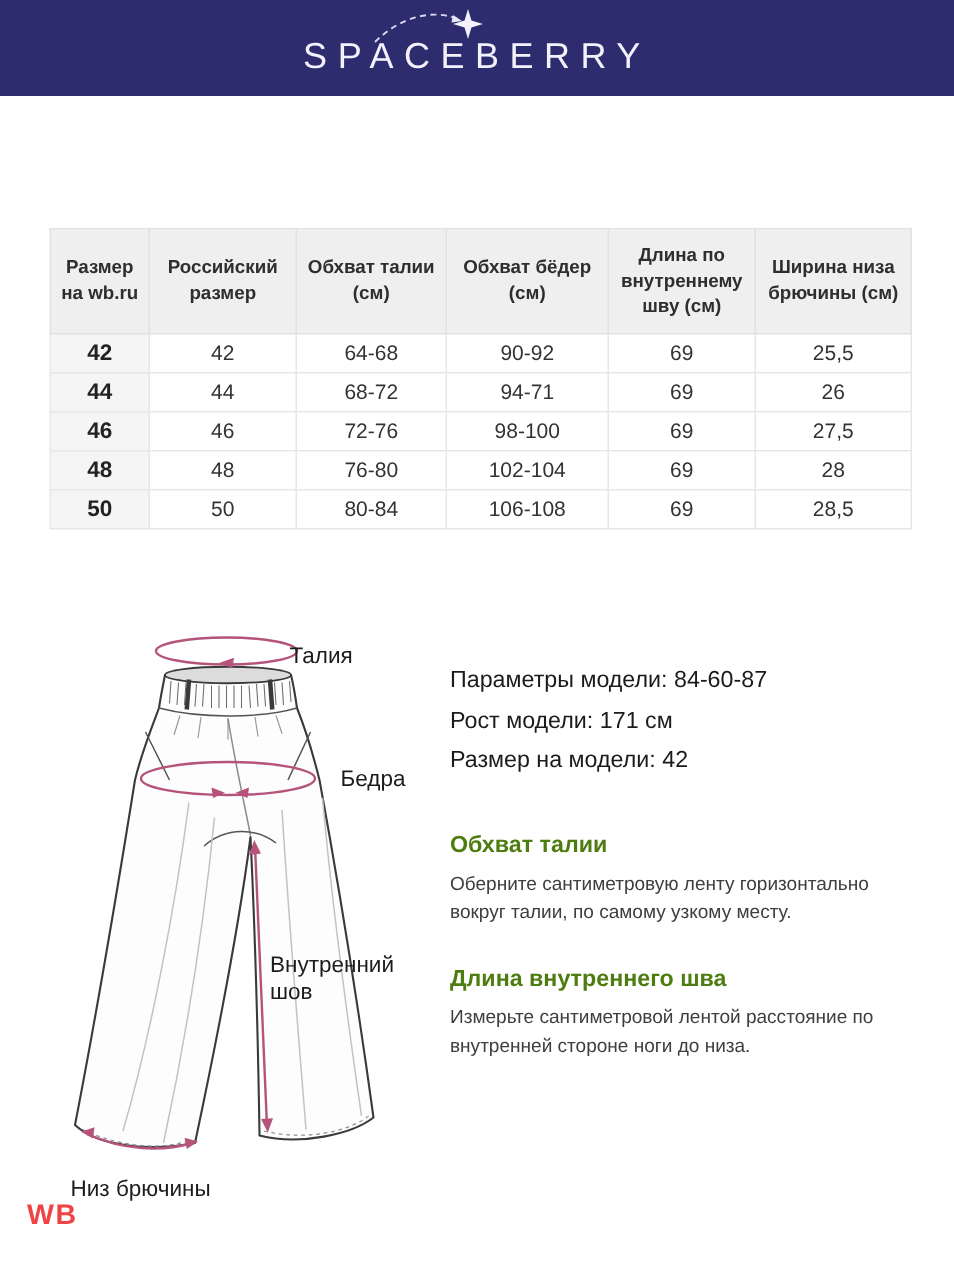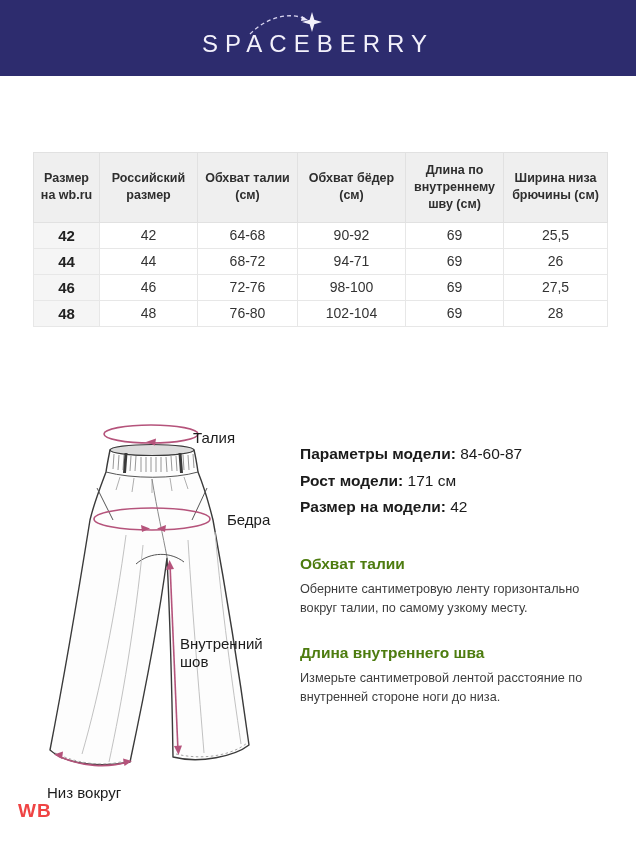--- a/index.html
+++ b/index.html
@@ -9,21 +9,21 @@
   *{box-sizing:border-box;}
   body{margin:0;background:#ffffff;}
   .page{
     position:relative;width:636px;height:848px;margin:0 auto;
     background:#ffffff;overflow:hidden;
     font-family:"Liberation Sans",sans-serif;color:#222;
   }
 
   
   .brand-band{
-    position:absolute;left:0;top:0;width:636px;height:76px;
+    position:absolute;left:0;top:0;width:636px;height:64px;
     background:var(--navy,#2d2c6e);
     display:flex;align-items:center;justify-content:center;
   }
   .logo-wrap{position:relative;padding-top:12px;}
   .logo-text{
     color:#f3f1fb;font-size:24px;letter-spacing:7px;font-weight:400;
   }
   .comet{position:absolute;left:44px;top:-12px;width:84px;height:36px;}
 
   
@@ -57,21 +57,21 @@
   .pink-fill{fill:var(--pink,#b5537b);stroke:none;}
   .dlabel{position:absolute;font-size:15px;color:#1c1c1c;line-height:18px;}
   .dlabel-waist{left:173px;top:9px;}
   .dlabel-hips{left:207px;top:91px;}
   .dlabel-inseam{left:160px;top:215px;width:88px;}
   .dlabel-hem{left:27px;top:364px;}
 
   
   .right-col{position:absolute;left:300px;top:441px;width:312px;}
   .model-line{font-size:15.5px;line-height:26.5px;color:#1b1b1b;}
-  .model-line .lbl{font-weight:700;}
+  .model-line .lbl{font-weight:400;}
   .sections{margin-top:34px;}
   .section{margin-bottom:26px;}
   .section h3{margin:0 0 7px 0;font-size:15.5px;font-weight:700;color:#4d7c0f;}
   .section p{margin:0;font-size:12.7px;line-height:19px;color:#3e3e3e;max-width:308px;}
 
   
   .watermark{
     position:absolute;left:18px;top:800px;
     font-size:19px;font-weight:700;color:#ef4444;letter-spacing:1px;
   }
@@ -136,20 +136,28 @@
           <td>69</td>
           <td>27,5</td>
         </tr>
         <tr>
           <td>48</td>
           <td>48</td>
           <td>76-80</td>
           <td>102-104</td>
           <td>69</td>
           <td>28</td>
+        </tr>
+        <tr>
+          <td>50</td>
+          <td>50</td>
+          <td>80-84</td>
+          <td>106-108</td>
+          <td>69</td>
+          <td>28,5</td>
         </tr>
       </tbody>
   </table>
 
   <div class="diagram">
     <svg width="272" height="405" viewBox="0 0 272 405">
 
       <path class="outline" d="M90,30
         C88,40 87,45 86,52
         C80,68 74,83 70,100
@@ -198,21 +206,21 @@
       <polygon class="pink-fill" points="149.5,140 146,150 154,149"></polygon>
       <polygon class="pink-fill" points="158.5,335 154,326 162,325.5"></polygon>
 
       <path class="pink-line" d="M38,336 C62,347 88,348 108,342"></path>
       <polygon class="pink-fill" points="34,334.5 43,331.5 42,339"></polygon>
       <polygon class="pink-fill" points="112,341 103,338.5 104.5,346"></polygon>
     </svg>
     <div class="dlabel dlabel-waist">Талия</div>
     <div class="dlabel dlabel-hips">Бедра</div>
     <div class="dlabel dlabel-inseam">Внутренний шов</div>
-    <div class="dlabel dlabel-hem">Низ вокруг</div>
+    <div class="dlabel dlabel-hem">Низ брючины</div>
   </div>
 
   <div class="right-col">
     <div class="model-info">
 
         <div class="model-line">
           <span class="lbl">Параметры модели:</span>
           <span class="val">84-60-87</span>
         </div>
 

